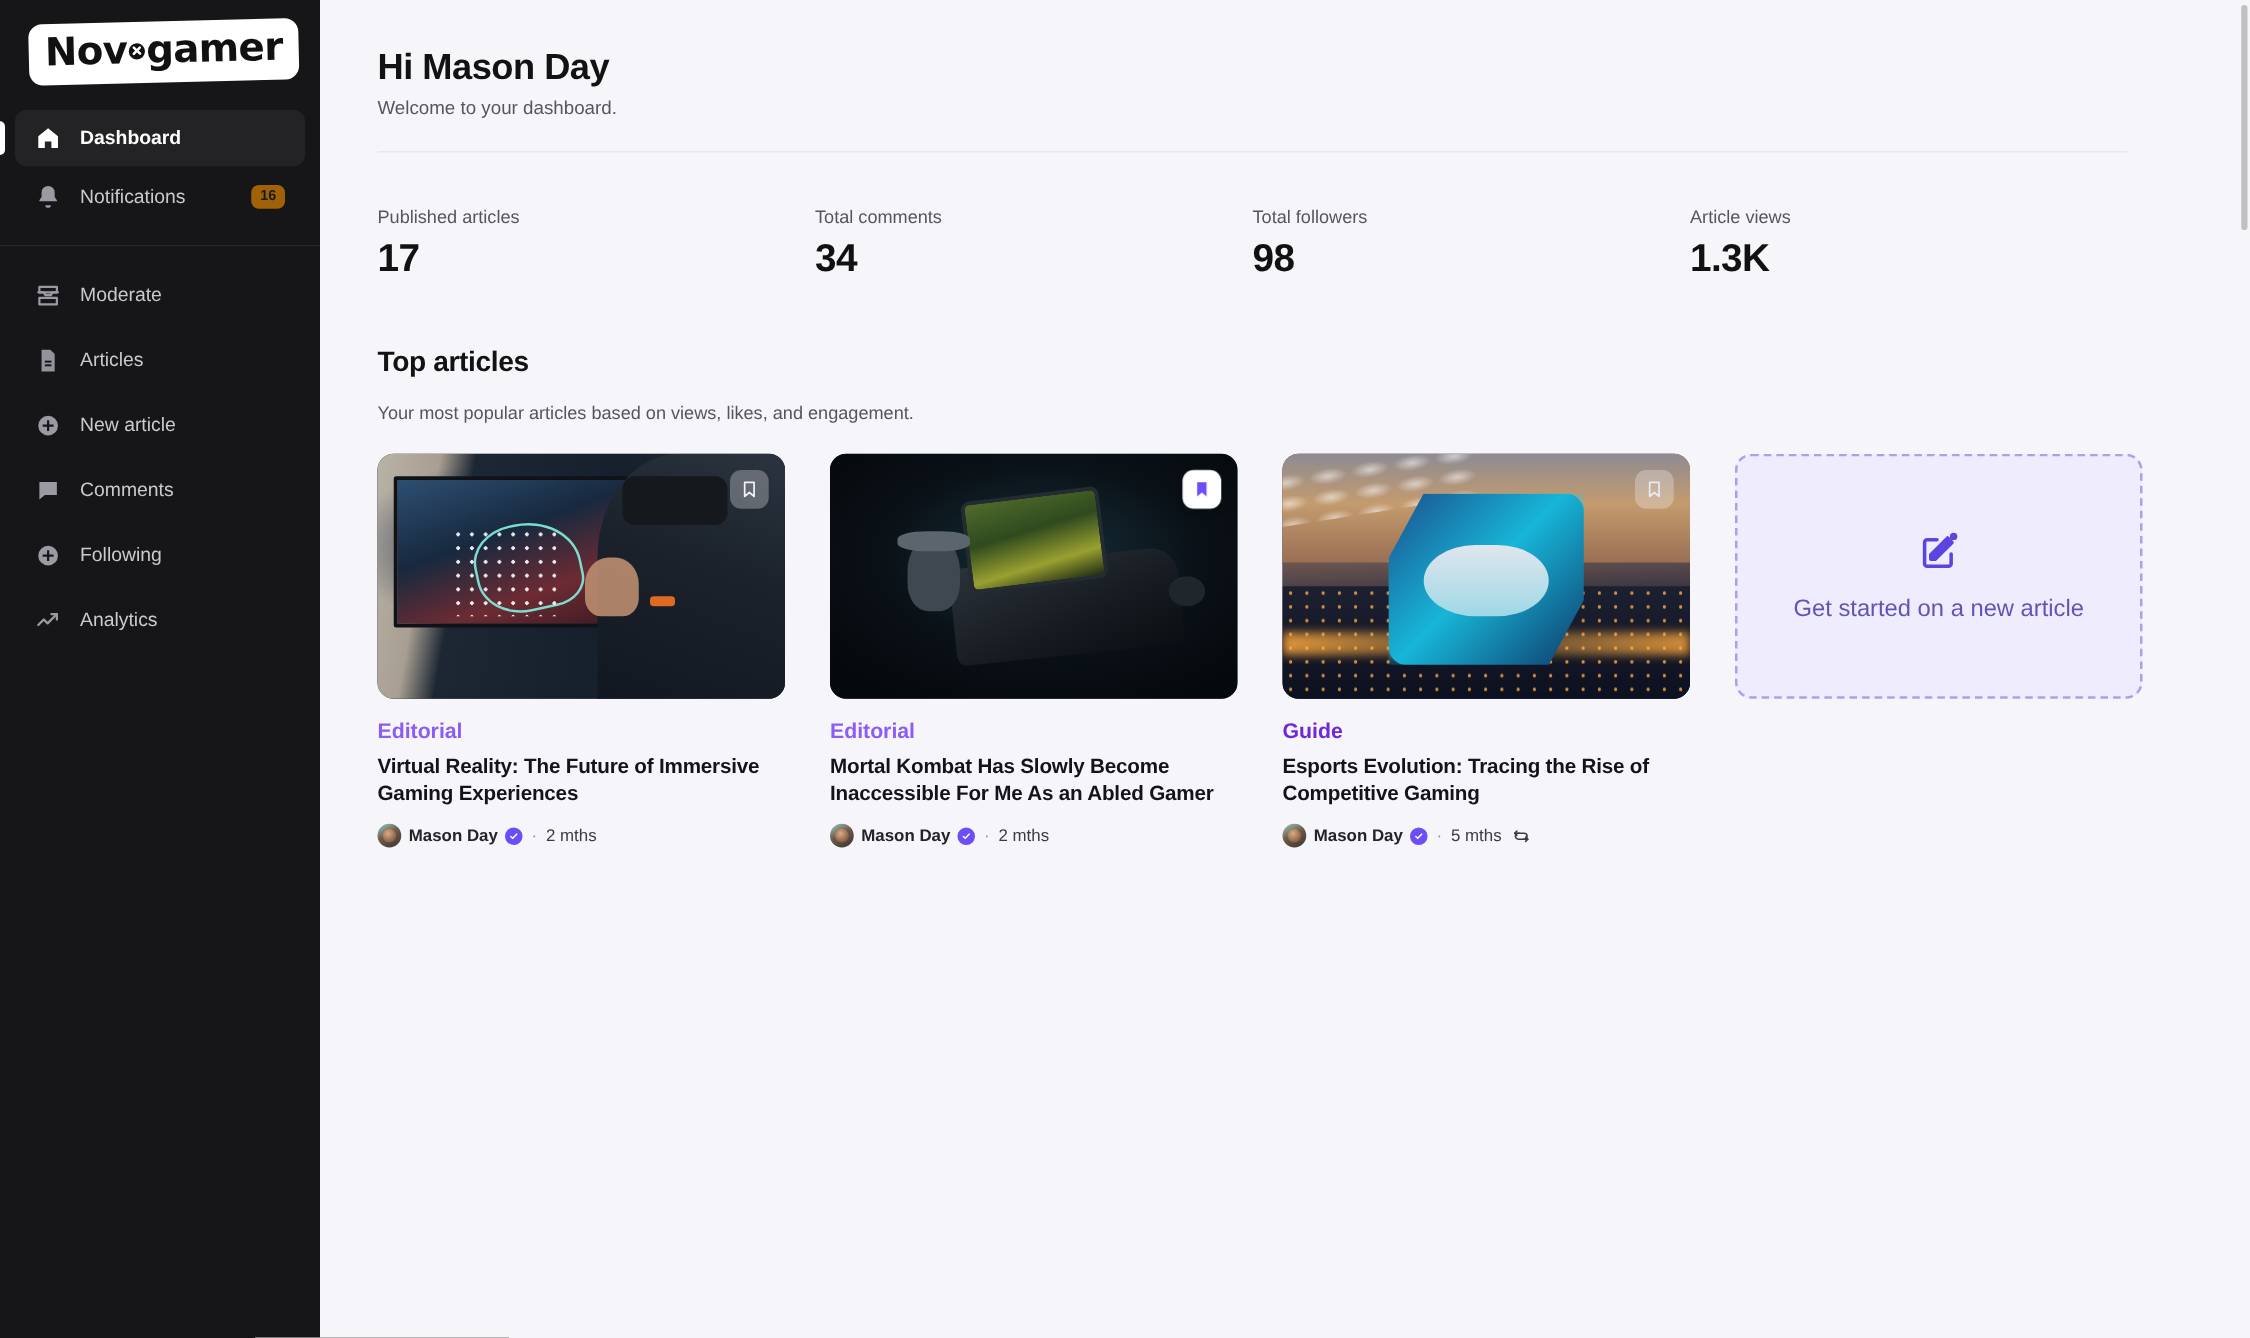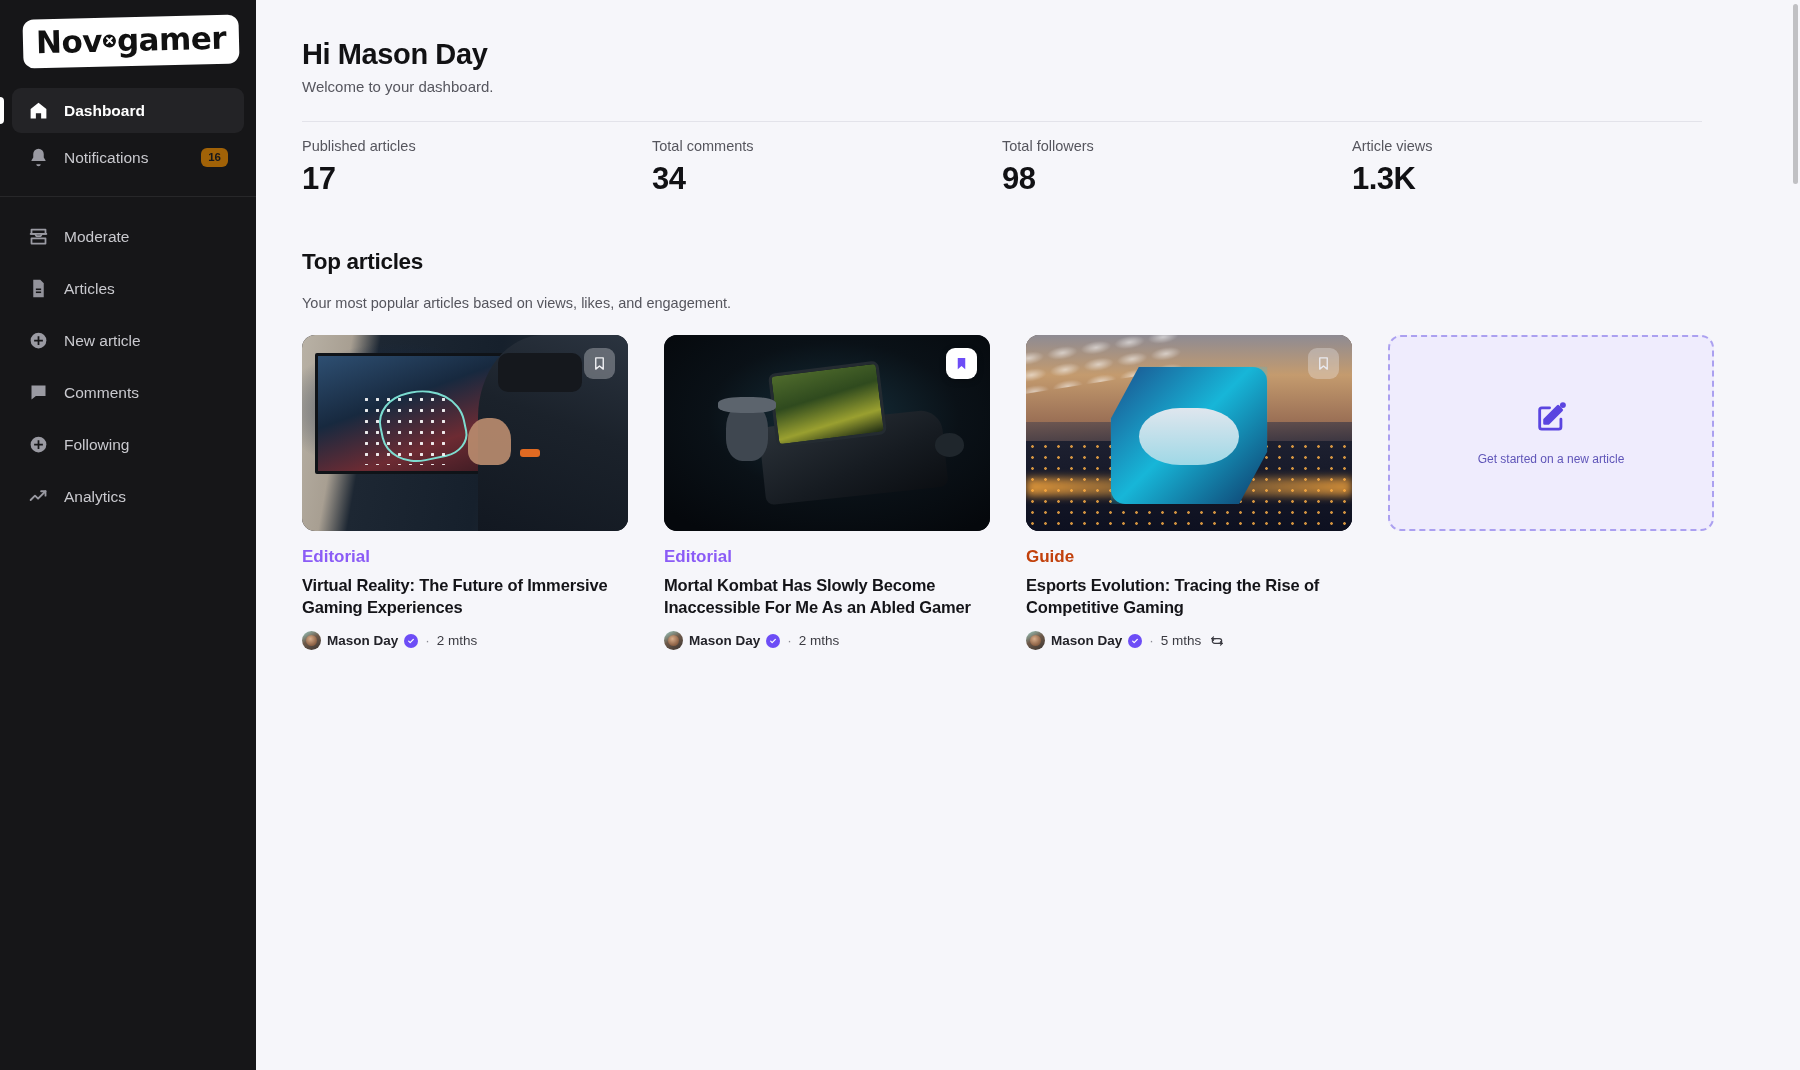--- a/index.html
+++ b/index.html
@@ -77,21 +77,21 @@
   
   .main { flex: 1; height: 1070px; background: #f6f6fa; overflow: hidden; position: relative; }
   .main-inner { padding: 38px 44px 0 46px; max-width: 1490px; }
 
   .page-title { font-size: 29px; font-weight: bold; color: #121214;
     letter-spacing: -0.4px; line-height: 1.15; }
   .page-sub { font-size: 15px; color: #56565e; margin-top: 7px; }
 
   .divider { height: 1px; background: #e3e3ea; margin: 26px 0 0 0; }
 
-  .stats { display: flex; margin-top: 16px; align-items: center; }
+  .stats { display: flex; margin-top: 44px; align-items: center; }
   .stat { flex: 1 1 0; min-width: 0; }
   .stat-label { font-size: 14.5px; color: #55555d; }
   .stat-value { font-size: 31px; font-weight: bold; color: #111114;
     margin-top: 7px; letter-spacing: -0.5px; }
 
   .section-title { font-size: 22.5px; font-weight: bold; color: #121214;
     margin-top: 52px; letter-spacing: -0.3px; }
   .section-sub { font-size: 14.5px; color: #55555d; margin-top: 20px; }
 
   .cards { display: flex; gap: 36px; margin-top: 24px; }
@@ -103,21 +103,21 @@
     position: absolute; top: 13px; right: 13px;
     width: 31px; height: 31px; border-radius: 9px;
     display: flex; align-items: center; justify-content: center;
     background: rgba(245,245,250,0.30); backdrop-filter: blur(2px);
   }
   .bookmark.on { background: #ffffff; box-shadow: 0 2px 6px rgba(0,0,0,.25); }
   .bookmark svg { width: 15px; height: 15px; }
 
   .cat { font-size: 17px; font-weight: bold; margin-top: 16px; }
   .cat.editorial { color: #8b5cf6; }
-  .cat.guide { color: #c2410c; }
+  .cat.guide { color: #6d28d9; }
   .card-title { font-size: 16.5px; font-weight: bold; color: #141418;
     line-height: 1.30; margin-top: 8px; letter-spacing: -0.15px; }
   .meta { display: flex; align-items: center; gap: 6px; margin-top: 13px;
     font-size: 13.5px; color: #3b3b42; }
   .avatar { width: 19px; height: 19px; border-radius: 50%; flex: 0 0 19px;
     background: linear-gradient(150deg,#9ccfc7 0%,#6e5a4a 45%,#3a3330 100%);
     position: relative; overflow: hidden; }
   .avatar::after { content:""; position:absolute; left:4px; top:4px;
     width:11px; height:11px; border-radius:50%;
     background: radial-gradient(circle at 40% 35%, #d8ad8a 0%, #8a5f43 70%); }
@@ -132,21 +132,21 @@
   
   .cta {
     width: 326px; flex: 0 0 326px; height: 196px;
     border: 2px dashed #aba0f0; border-radius: 13px;
     background: #efecfd;
     display: flex; flex-direction: column;
     align-items: center; justify-content: center; gap: 14px;
     cursor: pointer;
   }
   .cta svg { width: 34px; height: 34px; color: #5b45e0; }
-  .cta .cta-label { font-size: 12px; color: #5f55b8; }
+  .cta .cta-label { font-size: 19px; color: #5f55b8; }
 
   
   .art1 { position:absolute; inset:0;
     background:
       radial-gradient(ellipse 60% 55% at 30% 38%, rgba(20,40,70,.95) 0%, rgba(12,20,34,0) 62%),
       linear-gradient(100deg,#b9b2a6 0%,#a89f92 14%,#1d2733 22%,#16202c 56%,#232a33 72%,#3d4650 100%);
   }
   .art1 .screen { position:absolute; left:4%; top:9%; width:58%; height:62%;
     background: linear-gradient(160deg,#2e4f72 0%,#17293f 40%,#6d2b33 72%,#3a1a22 100%);
     border:3px solid #0f1318; border-radius:2px; }

